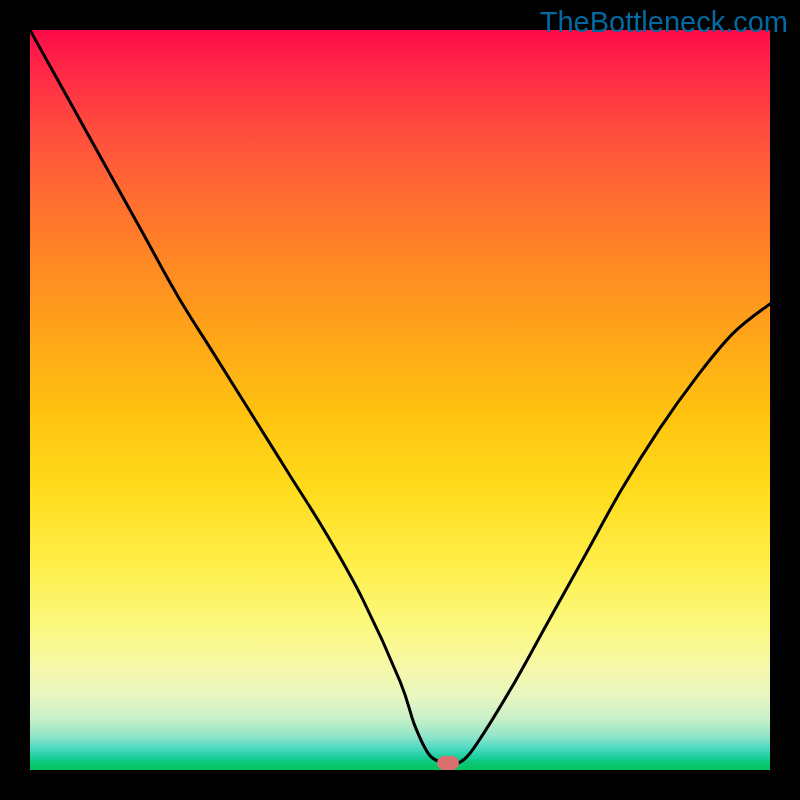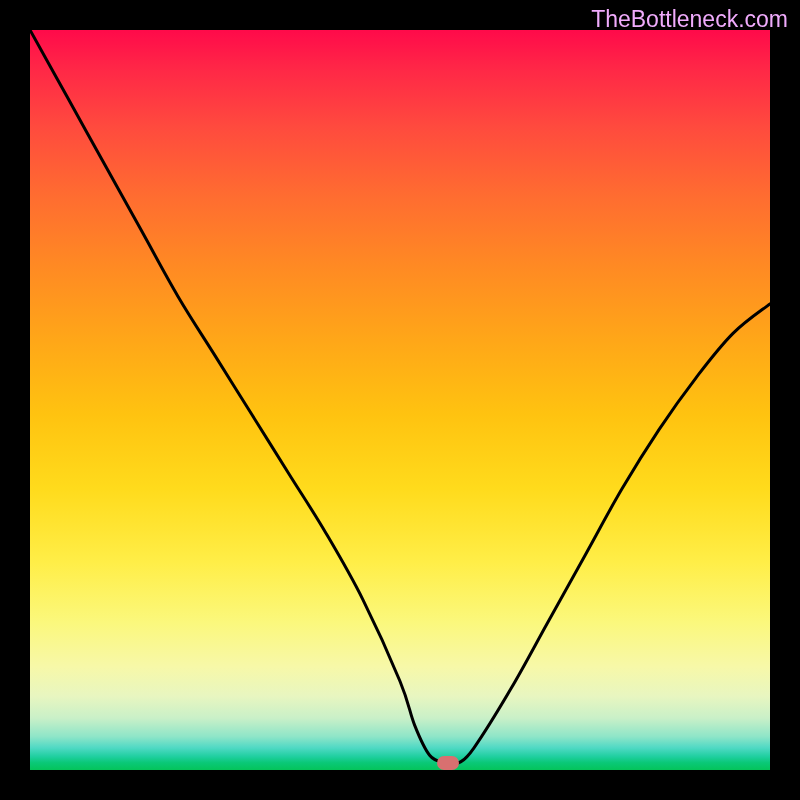--- a/index.html
+++ b/index.html
@@ -7,22 +7,22 @@
     width: 800px;
     height: 800px;
     background: #000;
     position: relative;
     font-family: Arial, sans-serif;
   }
   .watermark {
     position: absolute;
     top: 6px;
     right: 12px;
-    color: #f0abfc;
-    font-size: 23px;
+    color: #0369a1;
+    font-size: 29px;
     z-index: 10;
   }
   .plot-area {
     position: absolute;
     left: 30px;
     top: 30px;
     width: 740px;
     height: 740px;
     overflow: hidden;
   }

